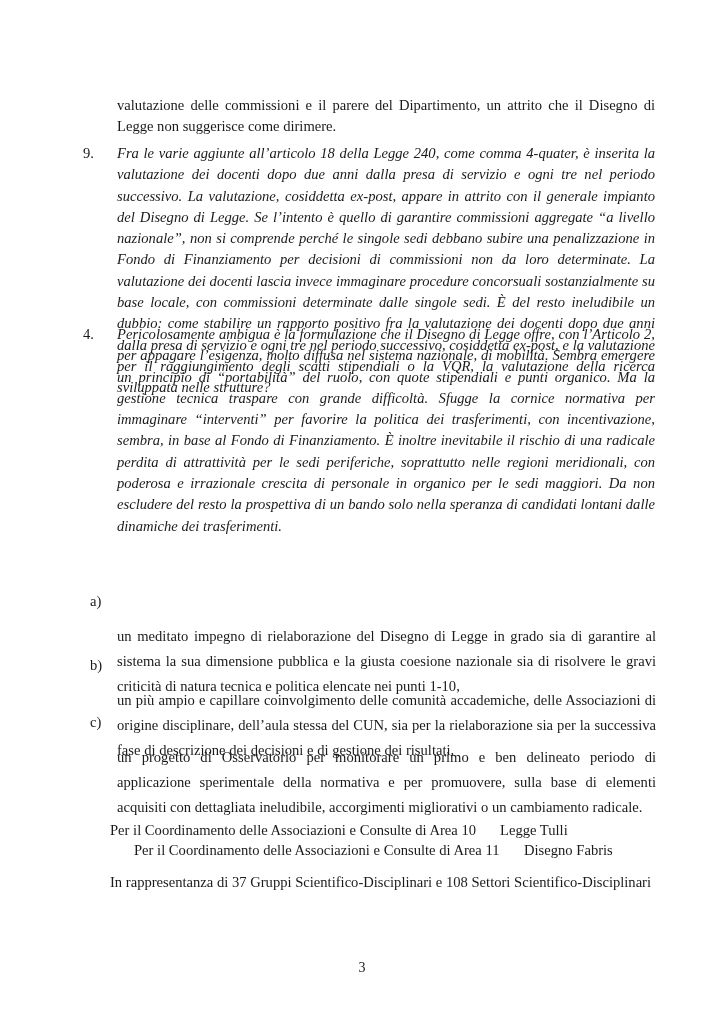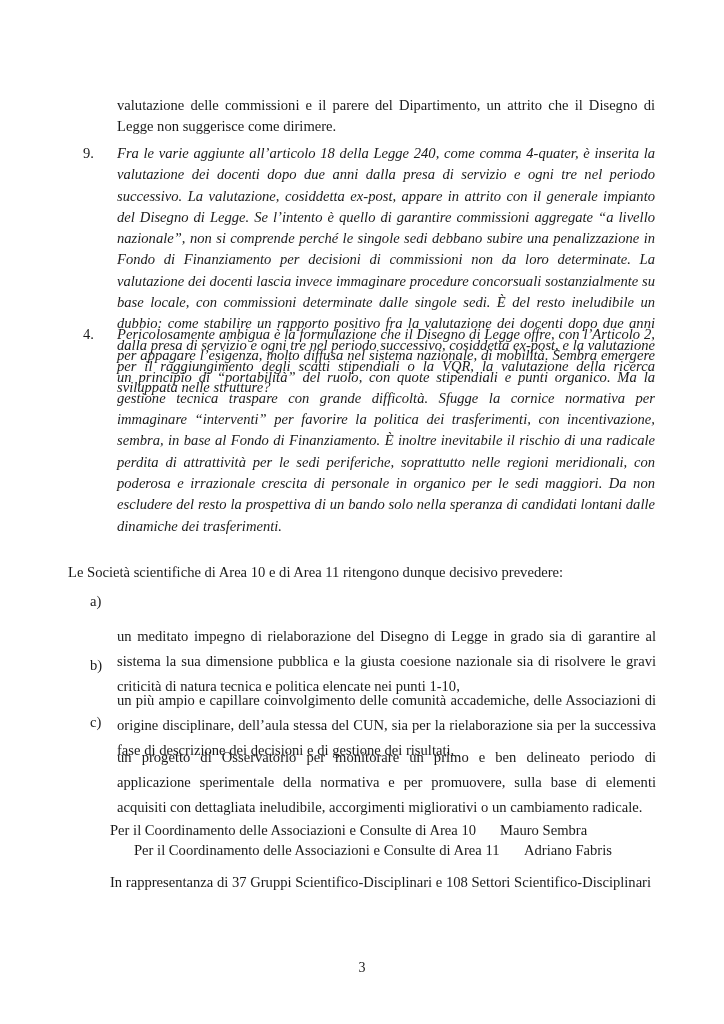--- a/index.html
+++ b/index.html
@@ -110,39 +110,38 @@
   <div class="num-item item9">
     <span class="num">9.</span>
     <div class="txt">Fra le varie aggiunte all’articolo 18 della Legge 240, come comma 4-quater, è inserita la valutazione dei docenti dopo due anni dalla presa di servizio e ogni tre nel periodo successivo. La valutazione, cosiddetta ex-post, appare in attrito con il generale impianto del Disegno di Legge. Se l’intento è quello di garantire commissioni aggregate “a livello nazionale”, non si comprende perché le singole sedi debbano subire una penalizzazione in Fondo di Finanziamento per decisioni di commissioni non da loro determinate. La valutazione dei docenti lascia invece immaginare procedure concorsuali sostanzialmente su base locale, con commissioni determinate dalle singole sedi. È del resto ineludibile un dubbio: come stabilire un rapporto positivo fra la valutazione dei docenti dopo due anni dalla presa di servizio e ogni tre nel periodo successivo, cosiddetta ex-post, e la valutazione per il raggiungimento degli scatti stipendiali o la VQR, la valutazione della ricerca sviluppata nelle strutture?</div>
   </div>
 
   <div class="num-item item10">
     <span class="num">4.</span>
     <div class="txt">Pericolosamente ambigua è la formulazione che il Disegno di Legge offre, con l’Articolo 2, per appagare l’esigenza, molto diffusa nel sistema nazionale, di mobilità. Sembra emergere un principio di “portabilità” del ruolo, con quote stipendiali e punti organico. Ma la gestione tecnica traspare con grande difficoltà. Sfugge la cornice normativa per immaginare “interventi” per favorire la politica dei trasferimenti, con incentivazione, sembra, in base al Fondo di Finanziamento. È inoltre inevitabile il rischio di una radicale perdita di attrattività per le sedi periferiche, soprattutto nelle regioni meridionali, con poderosa e irrazionale crescita di personale in organico per le sedi maggiori. Da non escludere del resto la prospettiva di un bando solo nella speranza di candidati lontani dalle dinamiche dei trasferimenti.</div>
   </div>
 
-  <div class="intro">Le Società scientifiche di Area 10 e di Area 11 ritengono dunque decisivo prevedere:</div>
 
   <div class="letter-item la">
     <span class="lbl">a)</span>
     <div class="txt">un meditato impegno di rielaborazione del Disegno di Legge in grado sia di garantire al sistema la sua dimensione pubblica e la giusta coesione nazionale sia di risolvere le gravi criticità di natura tecnica e politica elencate nei punti 1-10,</div>
   </div>
 
   <div class="letter-item lb">
     <span class="lbl">b)</span>
     <div class="txt">un più ampio e capillare coinvolgimento delle comunità accademiche, delle Associazioni di origine disciplinare, dell’aula stessa del CUN, sia per la rielaborazione sia per la successiva fase di descrizione dei decisioni e di gestione dei risultati,</div>
   </div>
 
   <div class="letter-item lc">
     <span class="lbl">c)</span>
     <div class="txt">un progetto di Osservatorio per monitorare un primo e ben delineato periodo di applicazione sperimentale della normativa e per promuovere, sulla base di elementi acquisiti con dettagliata ineludibile, accorgimenti migliorativi o un cambiamento radicale.</div>
   </div>
 
   <div class="sig sig1">Per il Coordinamento delle Associazioni e Consulte di Area 10</div>
-  <div class="sig-name name1">Mauro Sembra</div>
+  <div class="sig-name name1">Legge Tulli</div>
 
   <div class="sig sig2">Per il Coordinamento delle Associazioni e Consulte di Area 11</div>
-  <div class="sig-name name2">Adriano Fabris</div>
+  <div class="sig-name name2">Disegno Fabris</div>
 
   <div class="sig sig3">In rappresentanza di 37 Gruppi Scientifico-Disciplinari e 108 Settori Scientifico-Disciplinari</div>
 
   <div class="pagenum">3</div>
 </div>
 
 </body></html>

